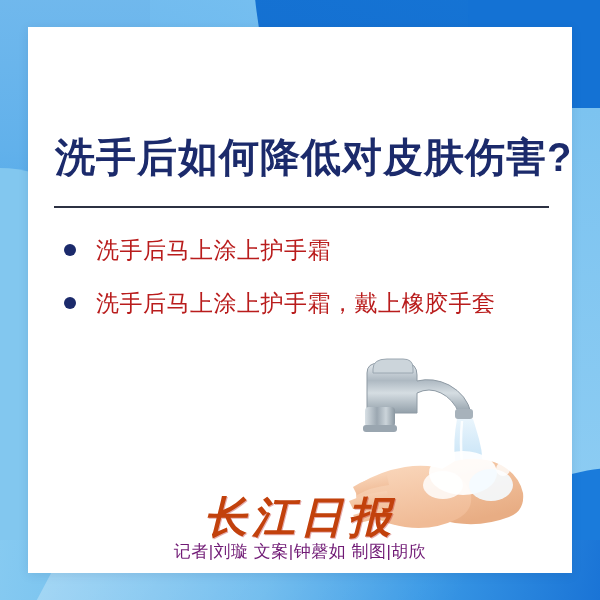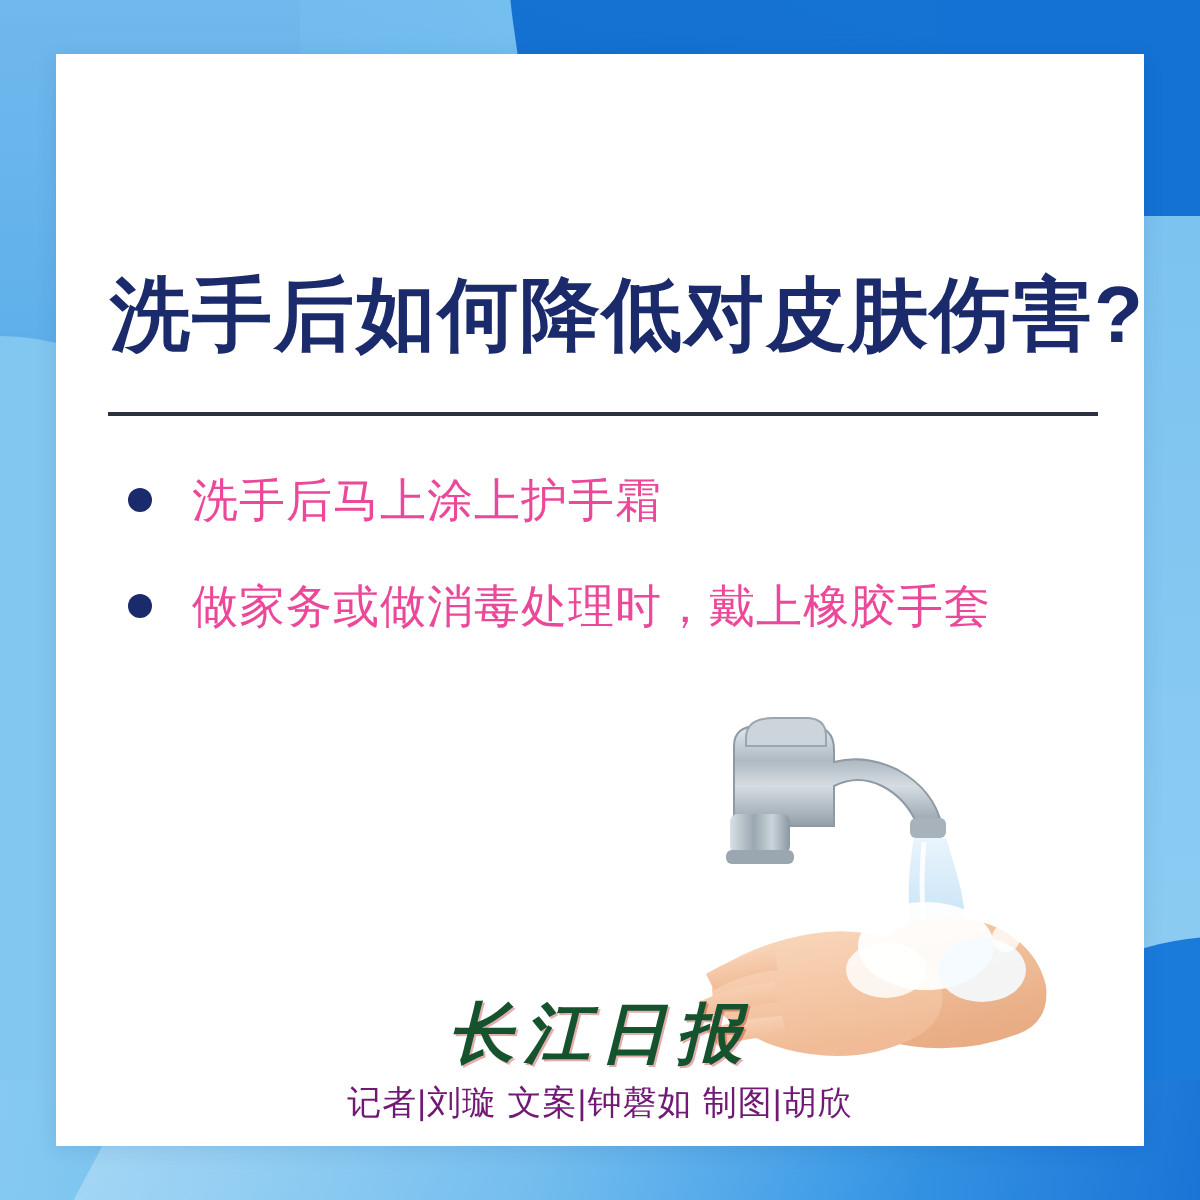--- a/index.html
+++ b/index.html
@@ -167,21 +167,21 @@
     width: 12px;
     height: 12px;
     border-radius: 50%;
     background: #1b2a6b;
     margin-top: 11px;
     margin-right: 20px;
   }
   .bullet-text {
     font-size: 23px;
     line-height: 35px;
-    color: #ec4899;
+    color: #b91c1c;
     letter-spacing: .5px;
   }
 
   
   .illustration {
     position: absolute;
     right: 14px;
     bottom: 32px;
     width: 215px;
     height: 190px;
@@ -193,24 +193,24 @@
   .footer {
     position: absolute;
     left: 0;
     right: 0;
     bottom: 10px;
     text-align: center;
     z-index: 4;
   }
   .logo {
     font-family: "Liberation Serif", "DejaVu Serif", serif;
-    font-size: 33px;
+    font-size: 43px;
     font-weight: bold;
     font-style: italic;
-    color: #14532d;
+    color: #c2410c;
     letter-spacing: 5px;
     line-height: 40px;
     text-shadow: 1px 1px 0 rgba(180, 20, 24, .35);
   }
   .credits {
     margin-top: 2px;
     font-size: 17px;
     color: #701a75;
     letter-spacing: .5px;
   }
@@ -242,21 +242,21 @@
 
       <div class="bullets">
 
         <div class="bullet-row">
           <span class="dot"></span>
           <span class="bullet-text">洗手后马上涂上护手霜</span>
         </div>
 
         <div class="bullet-row">
           <span class="dot"></span>
-          <span class="bullet-text">做家务或做消毒处理时，戴上橡胶手套</span>
+          <span class="bullet-text">洗手后马上涂上护手霜，戴上橡胶手套</span>
         </div>
 
       </div>
 
       <div class="illustration">
         <svg viewBox="0 0 215 190" xmlns="http://www.w3.org/2000/svg">
           <defs>
             <linearGradient id="chrome" x1="0" y1="0" x2="0" y2="1">
               <stop offset="0%" stop-color="#e4eaee"></stop>
               <stop offset="35%" stop-color="#aeb9c2"></stop>

